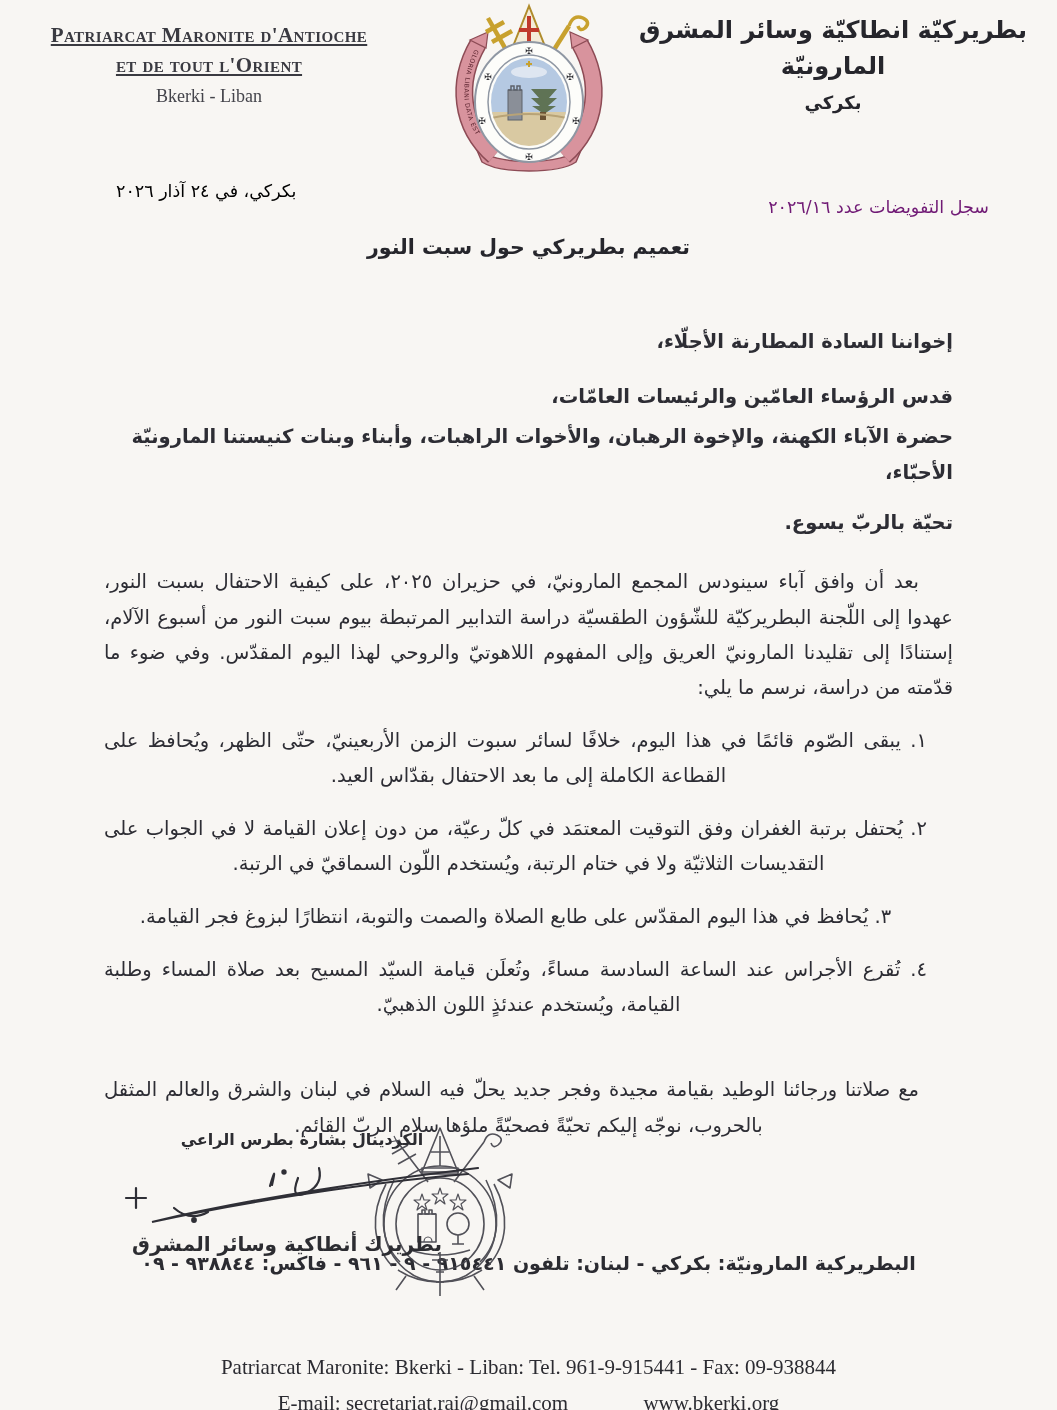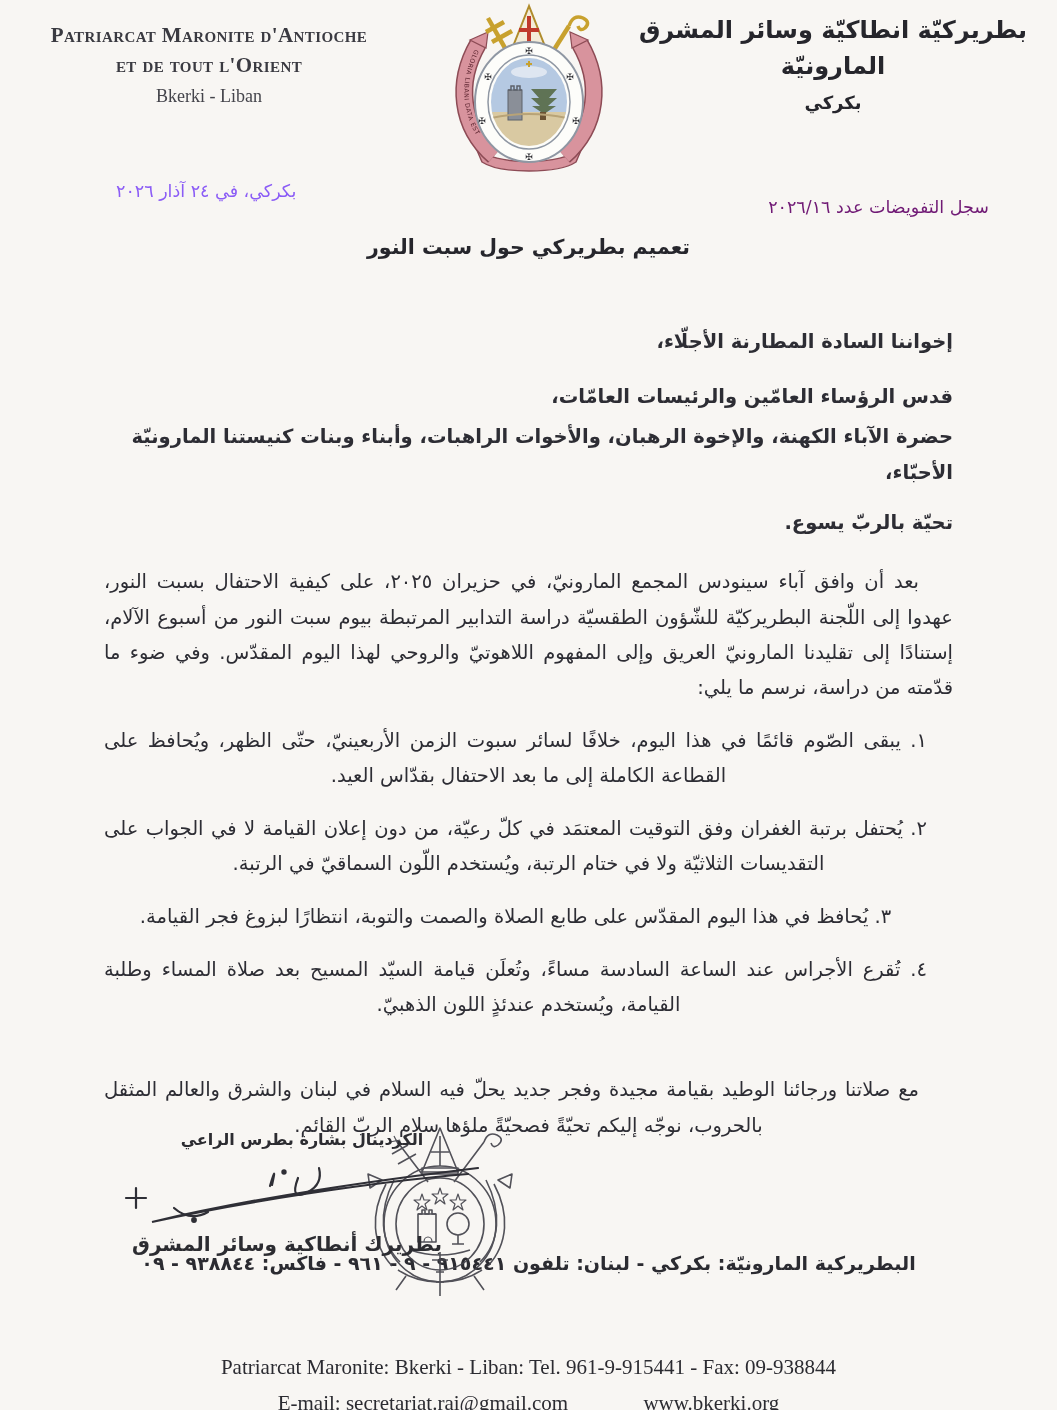--- a/index.html
+++ b/index.html
@@ -5,29 +5,29 @@
   html,body{margin:0;padding:0;background:#e9e7e3;}
   .page{
     position:relative;width:1057px;height:1410px;margin:0 auto;
     background:#f8f6f3;overflow:hidden;color:#2c2c31;
     font-family:"DejaVu Sans",sans-serif;
   }
   
   .hdr-left{position:absolute;left:44px;top:20px;width:330px;text-align:center;color:#3a3a41;}
   .hdr-left .l1,.hdr-left .l2{
     font-family:"Liberation Serif",serif;font-variant:small-caps;
-    font-weight:700;font-size:21px;letter-spacing:.4px;line-height:1.45;
+    font-weight:700;font-size:21px;letter-spacing:.4px;line-height:1.45;text-decoration:underline;
   }
   .hdr-left .l3{font-family:"Liberation Serif",serif;font-size:18px;margin-top:5px;color:#44444b;}
   .hdr-right{position:absolute;right:24px;top:12px;width:400px;text-align:center;direction:rtl;color:#26262c;}
   .hdr-right .a1{font-size:24px;font-weight:700;line-height:1.5;}
   .hdr-right .a2{font-size:18px;font-weight:700;margin-top:8px;letter-spacing:1px;}
   .crest{position:absolute;left:448px;top:2px;}
   .register{position:absolute;right:68px;top:197px;direction:rtl;font-size:17.5px;color:#701a75;}
-  .dateline{position:absolute;left:116px;top:181px;direction:rtl;font-size:17.5px;color:#8b5cf6;}
+  .dateline{position:absolute;left:116px;top:181px;direction:rtl;font-size:17.5px;color:#000000;}
   
   .title{position:absolute;top:235px;left:0;width:100%;text-align:center;direction:rtl;
          font-size:20.5px;font-weight:700;color:#26262c;}
   
   .body-area{position:absolute;top:324px;left:104px;right:104px;direction:rtl;
              font-size:19.5px;line-height:1.8;color:#2d2d34;}
   .sal{font-weight:700;}
   .sal1{margin-bottom:20px;}
   .sal2{margin-bottom:5px;}
   .sal3{line-height:1.85;}

